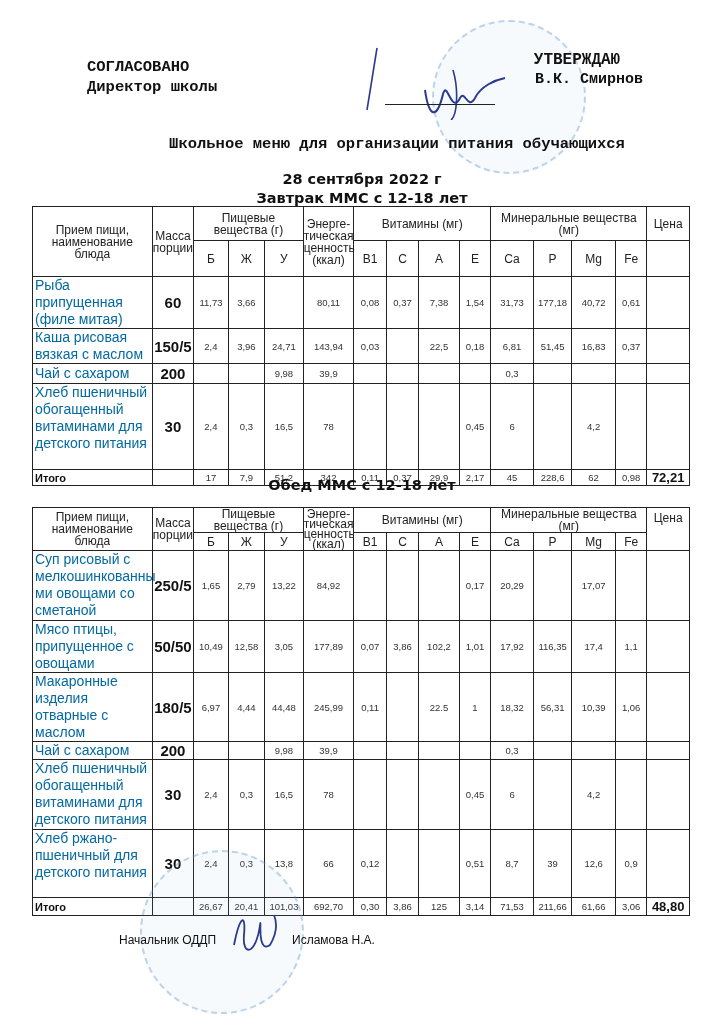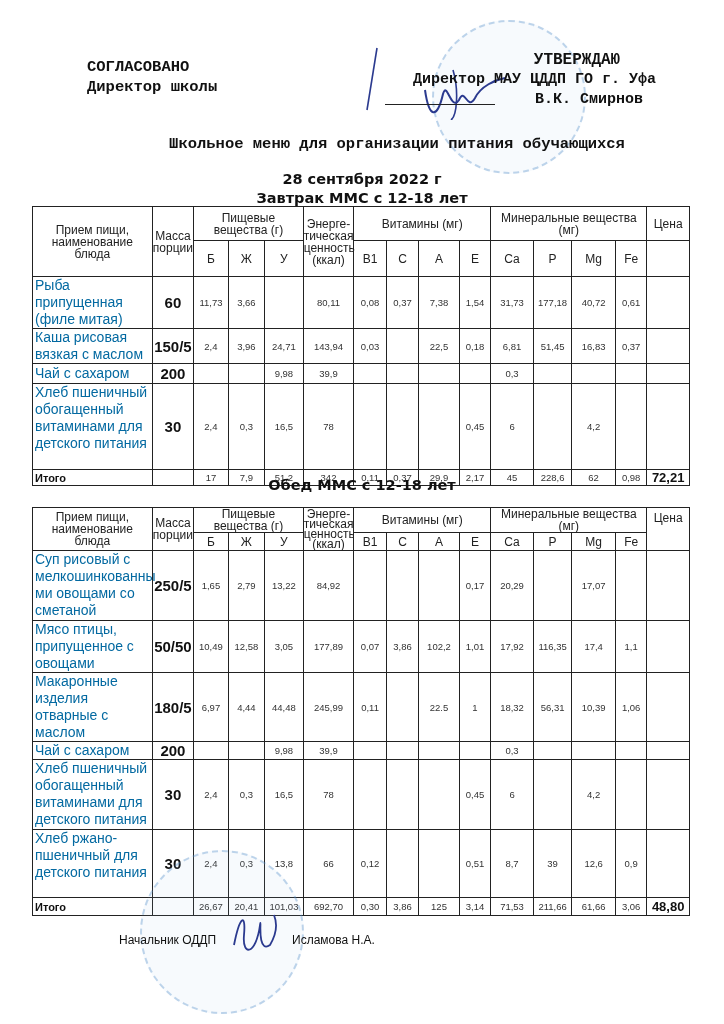--- a/index.html
+++ b/index.html
@@ -36,21 +36,20 @@
 
 <div class="stamp" style="left:432px; top:20px; width:150px; height:150px;"></div>
 <svg class="signature" style="left:355px; top:40px;" width="160" height="80">
   <path d="M22 8 L12 70" stroke="#2b3a8f" stroke-width="1.6" fill="none"></path>
   <path d="M70 50 C74 78 82 80 88 54 C92 40 96 72 104 60 C110 46 112 72 120 58 C126 46 140 40 150 38" stroke="#2b3a8f" stroke-width="2" fill="none"></path>
   <path d="M98 30 C104 50 102 76 96 80" stroke="#2b3a8f" stroke-width="1.6" fill="none"></path>
 </svg>
 
 <div id="right-approval" class="serif">
   <div class="r1">УТВЕРЖДАЮ</div>
-  <div class="r2">Директор МАУ ЦДДП ГО г. Уфа</div>
   <div class="r3">В.К. Смирнов</div>
 </div>
 <div class="sig-line"></div>
 
 <div id="doc-title" class="serif">Школьное меню для организации питания обучающихся</div>
 <div id="doc-date">28 сентября 2022 г</div>
 
 <div class="section-title" style="top:190px;">Завтрак ММС с 12-18 лет</div>
 <table class="menu" id="breakfast-table" style="top:206px;">
   <colgroup>

